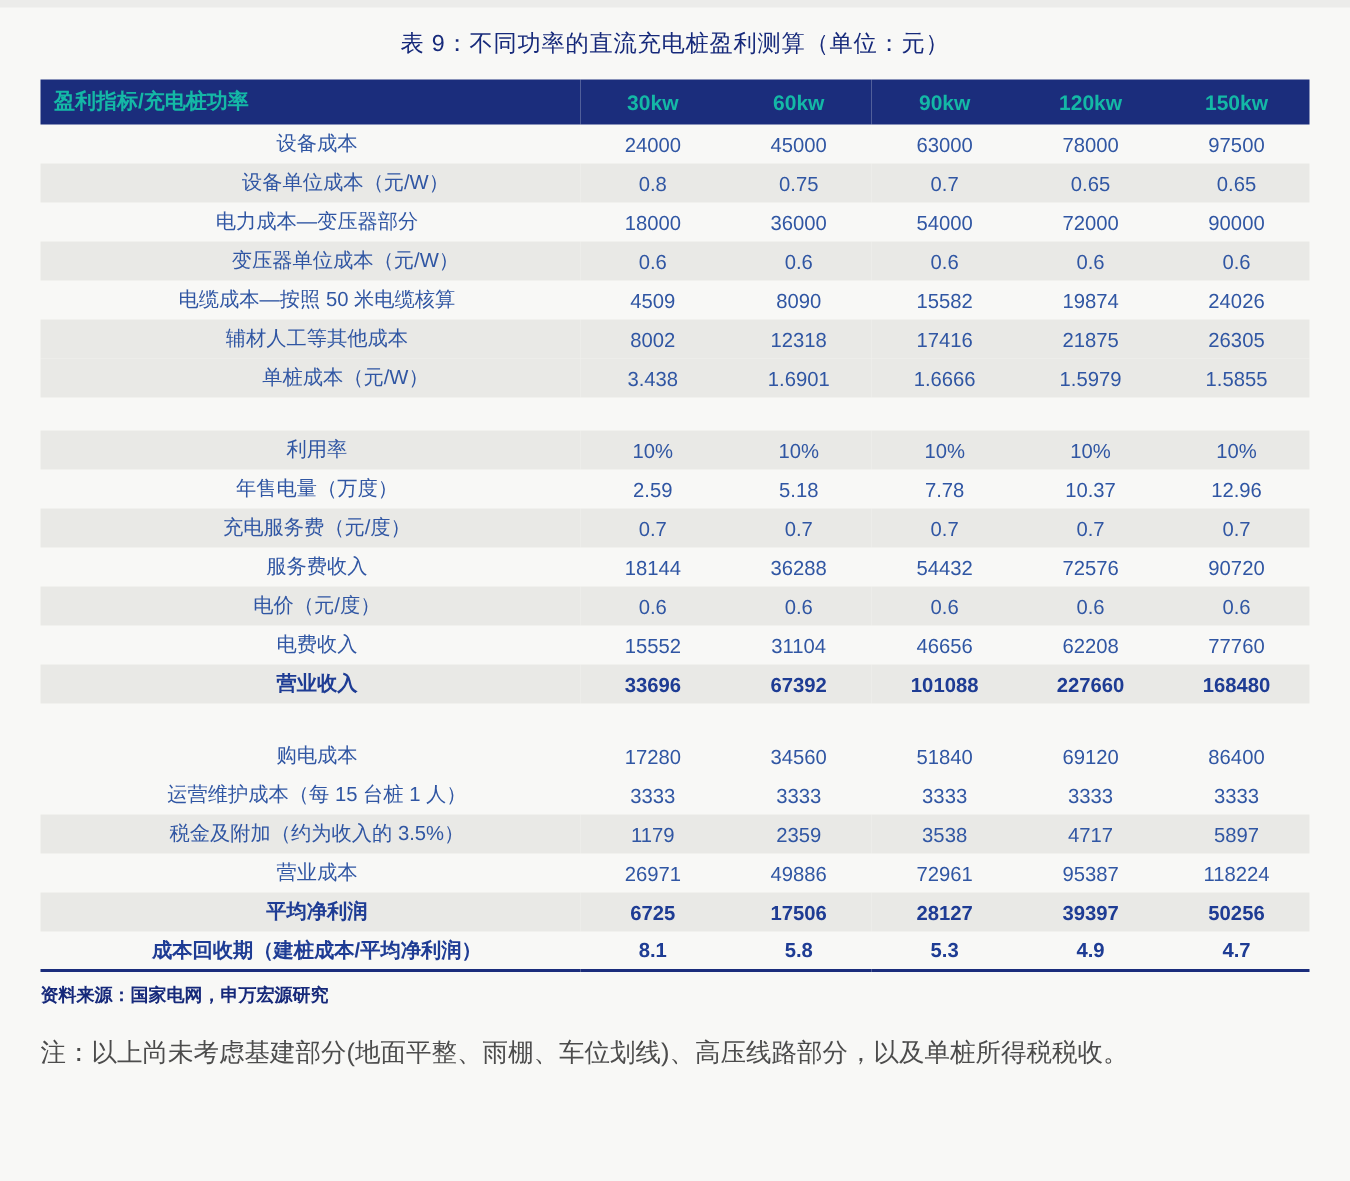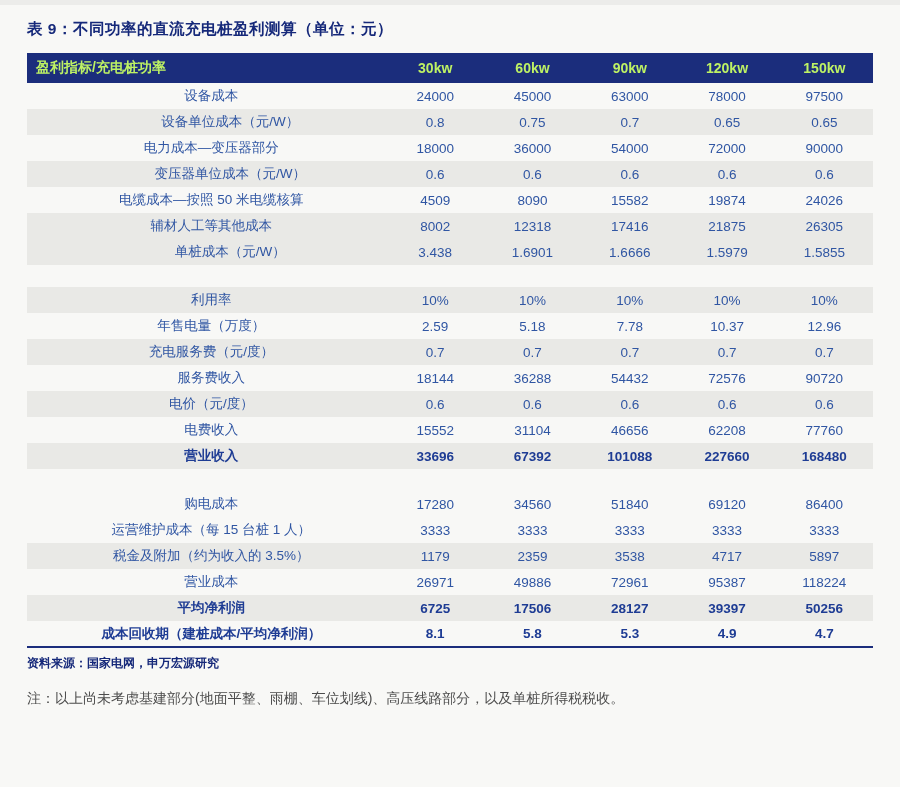--- a/index.html
+++ b/index.html
@@ -10,35 +10,36 @@
     overflow: hidden;
   }
   .page {
     width: 900px; height: 787px;
     padding: 6px 27px 0 27px;
     background: linear-gradient(#ececea, #ececea) top/100% 5px no-repeat, #f8f8f6;
   }
   .table-title {
     margin-top: 13px;
     font-size: 15.5px;
-    font-weight: bold;
+    font-weight: normal;
     color: #16297a;
     letter-spacing: 0.5px;
+    text-align: center;
   }
   table.profit-table {
     margin-top: 13px;
     width: 100%;
     border-collapse: collapse;
     table-layout: fixed;
   }
   table.profit-table col.label-col { width: 42.5%; }
   table.profit-table col.val-col   { width: 11.5%; }
   tr.header-row th {
     background: #1b2d7c;
-    color: #bef264;
+    color: #14b8a6;
     font-size: 14px;
     font-weight: bold;
     height: 30px;
     padding: 0;
     vertical-align: middle;
   }
   tr.header-row th.label-cell { text-align: left; padding-left: 9px; }
   tr.header-row th.val-cell   { text-align: center; }
   tr.data-row td {
     height: 26px;
@@ -55,21 +56,21 @@
   tr.gap-row td { height: 22px; background: transparent; }
   tr.last-row td { border-bottom: 2px solid #1b2d7c; }
   .source-line {
     margin-top: 7px;
     font-size: 12px;
     font-weight: bold;
     color: #16297a;
   }
   .note-line {
     margin-top: 18px;
-    font-size: 14px;
+    font-size: 17px;
     color: #4c4c4c;
   }
 </style>
 </head>
 <body>
 
 <div class="page">
 
   <div class="table-title">表 9：不同功率的直流充电桩盈利测算（单位：元）</div>
 

